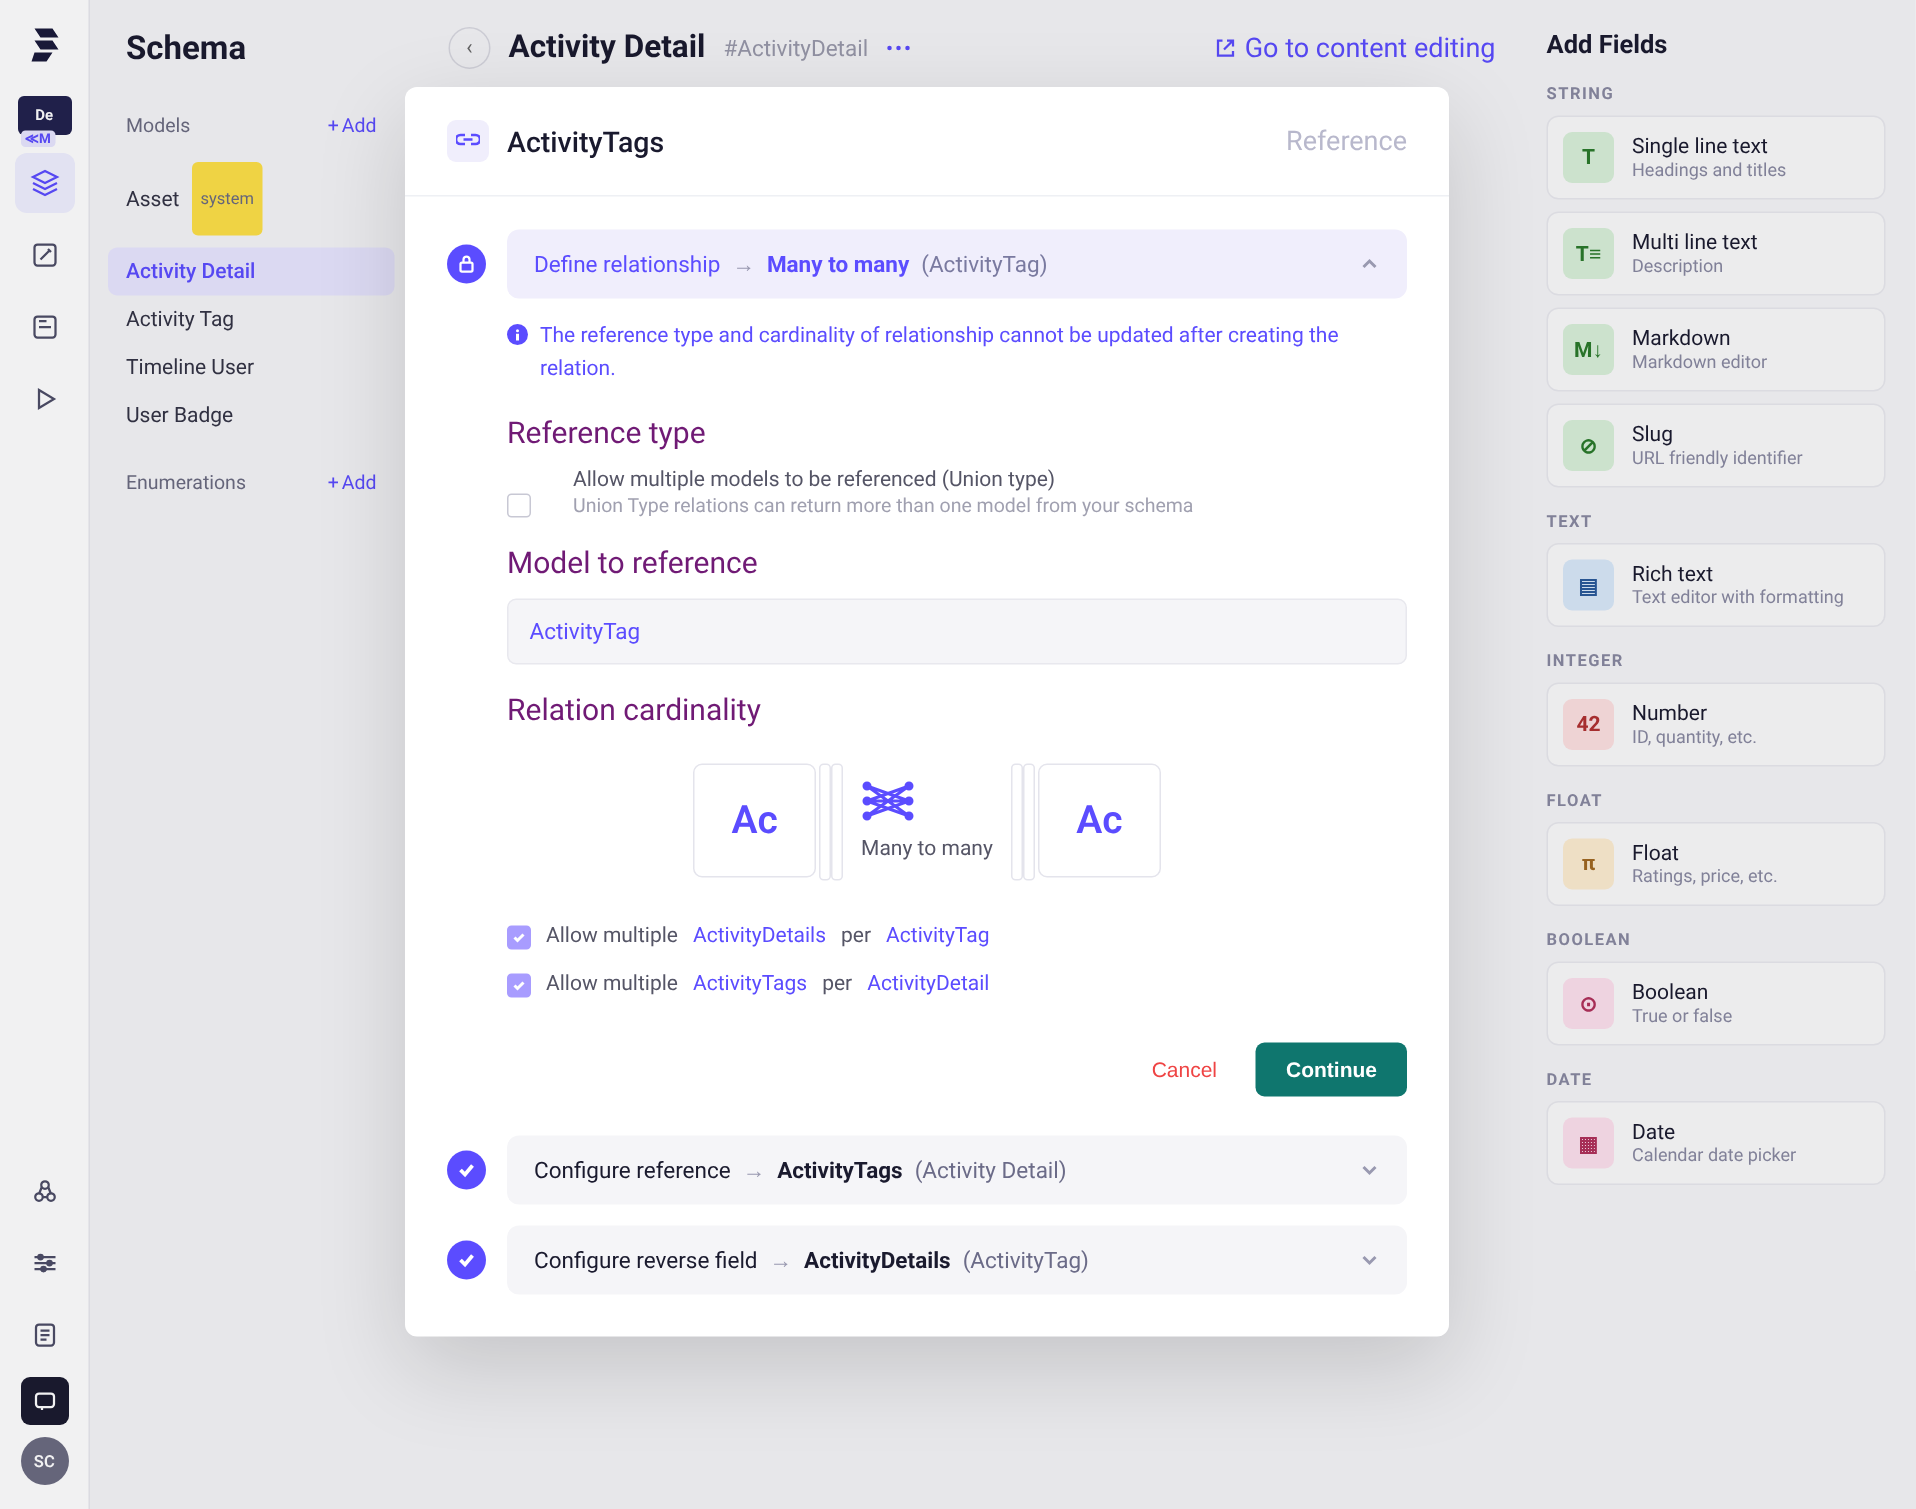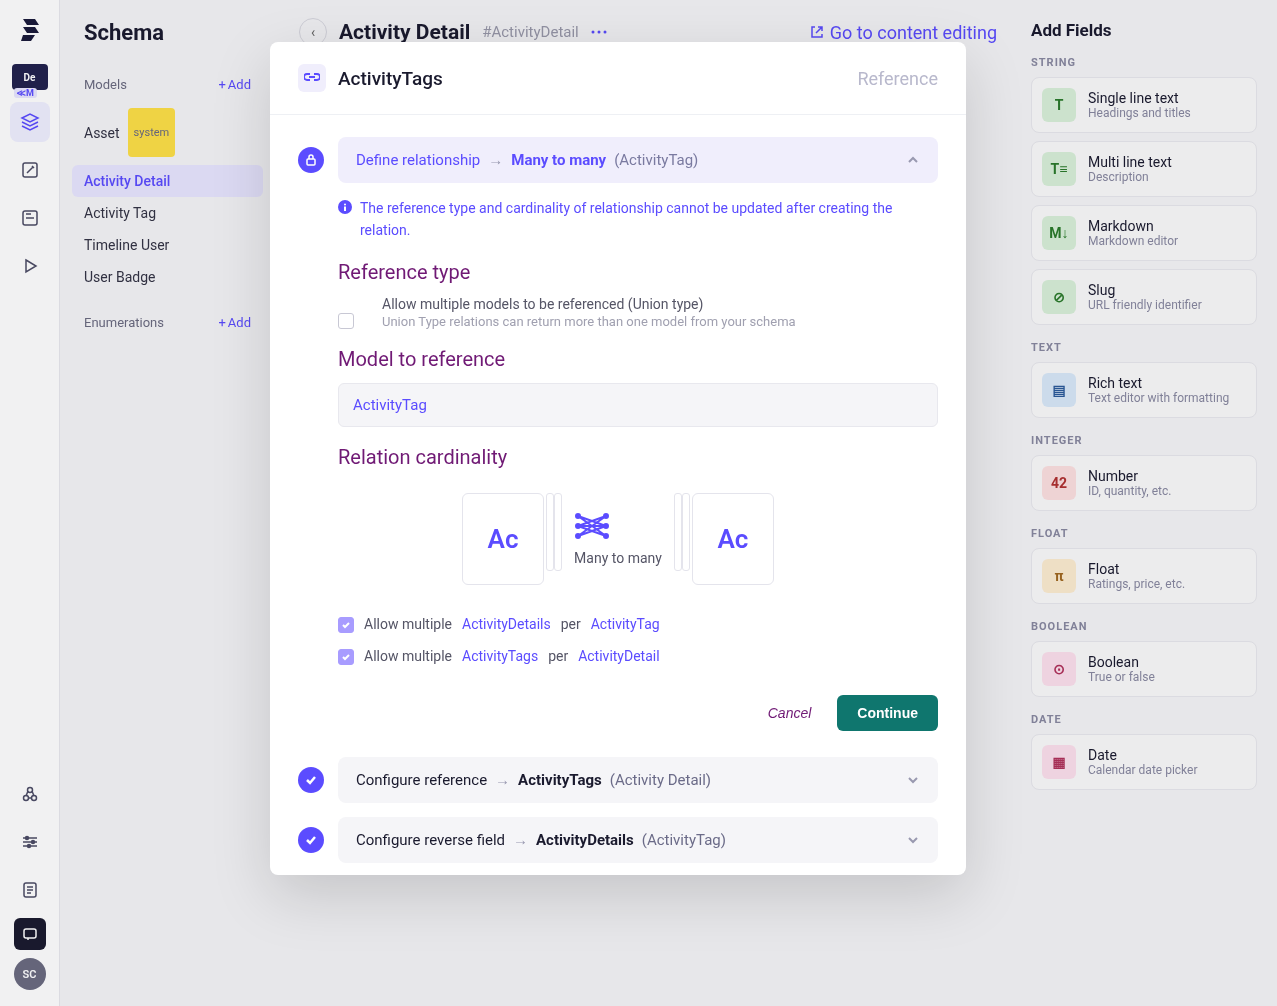--- a/index.html
+++ b/index.html
@@ -48,21 +48,21 @@
 .ficon.red { background: #fce0e0; color: #b03030; }
 .ficon.yellow { background: #fcecd0; color: #a06820; }
 .ficon.pink { background: #fce0ec; color: #b0305a; }
 .ftitle { font-size: 14px; color: #1a1a2e; }
 .fdesc { font-size: 12px; color: #8888a0; }
 
 
 .overlay { position: absolute; inset: 0; background: rgba(15,15,30,0.06); }
 
 
-.modal { position: absolute; left: 270px; top: 42px; width: 696px; background: #fff; border-radius: 8px; box-shadow: 0 20px 60px rgba(0,0,0,0.15); padding-bottom: 12px; }
+.modal { position: absolute; left: 270px; top: 58px; width: 696px; background: #fff; border-radius: 8px; box-shadow: 0 20px 60px rgba(0,0,0,0.15); padding-bottom: 28px; }
 .m-head { display: flex; align-items: center; padding: 22px 28px; border-bottom: 1px solid #eef0f4; }
 .m-icon { width: 28px; height: 28px; background: #f0eefc; border-radius: 6px; display:flex; align-items:center; justify-content:center; color:#5b4cff; margin-right:12px; }
 .m-title { font-size: 19px; font-weight: 500; flex:1; }
 .m-type { font-size: 18px; color: #b8b8cc; }
 .m-body { padding: 22px 28px 0; }
 
 .badge-circ { width:26px; height:26px; border-radius:50%; background:#5b4cff; color:#fff; display:inline-flex; align-items:center; justify-content:center; font-size:13px; flex-shrink:0; }
 .badge-check { width:26px; height:26px; border-radius:50%; background:#5b4cff; color:#fff; display:inline-flex; align-items:center; justify-content:center; flex-shrink:0; }
 
 .accordion { display:flex; align-items:center; gap:14px; margin-bottom:14px; }
@@ -82,34 +82,34 @@
 .checkbox-row { display:flex; align-items:flex-end; gap:28px; margin: 0 0 6px 40px; font-size:14px; }
 .checkbox { width:16px; height:16px; border:1.5px solid #c8c8d4; border-radius:3px; flex-shrink:0; margin-top:2px; }
 .checkbox.checked { background:#a89cff; border-color:#a89cff; display:flex; align-items:center; justify-content:center; color:#fff; }
 .check-label { color:#555566; }
 .check-sub { font-size:13px; color:#a0a0b0; margin-top:2px; }
 .check-accent { color:#5b4cff; }
 
 .select-box { margin: 6px 0 18px 40px; background:#f5f5f8; border:1px solid #e8e8ee; border-radius:6px; padding: 12px 14px; font-size:15px; color:#5b4cff; }
 
 .cardinality { display:flex; align-items:center; justify-content:center; gap:30px; margin:24px 0 30px; }
-.card-box { width:82px; height:92px; border:1px solid #e4e4ec; border-radius:6px; display:flex; align-items:center; justify-content:center; color:#5b4cff; font-size:26px; font-weight:600; }
+.card-box { width:82px; height:76px; border:1px solid #e4e4ec; border-radius:6px; display:flex; align-items:center; justify-content:center; color:#5b4cff; font-size:26px; font-weight:600; }
 .card-stack { position:relative; }
 .card-stack::before, .card-stack::after { content:""; position:absolute; top:0; width:6px; height:76px; border:1px solid #e4e4ec; border-radius:3px; }
 .card-stack::before { right:-10px; }
 .card-stack::after { right:-18px; }
 .card-stack.left::before { left:-10px; right:auto; }
 .card-stack.left::after { left:-18px; right:auto; }
 .card-mid { text-align:center; }
 .card-mid-label { font-size:14px; color:#555566; margin-top:10px; }
 
 .allow-row { display:flex; align-items:center; gap:10px; margin: 0 0 14px 40px; font-size:14px; color:#555566; }
 
 .m-actions { display:flex; justify-content:flex-end; gap:14px; padding: 16px 28px 26px; }
-.btn-text { background:none; border:none; color:#701a75; font-size:14px; cursor:pointer; padding:10px 12px;font-style:italic; }
+.btn-text { background:none; border:none; color:#ef4444; font-size:14px; cursor:pointer; padding:10px 12px; }
 .btn-primary { background:#0f766e; color:#fff; border:none; border-radius:6px; padding:10px 20px; font-size:14px; font-weight:600; cursor:pointer; }
 
 svg { display:block; }
 </style>
 </head>
 <body>
 
 <div class="app">
 
   <div class="rail">

